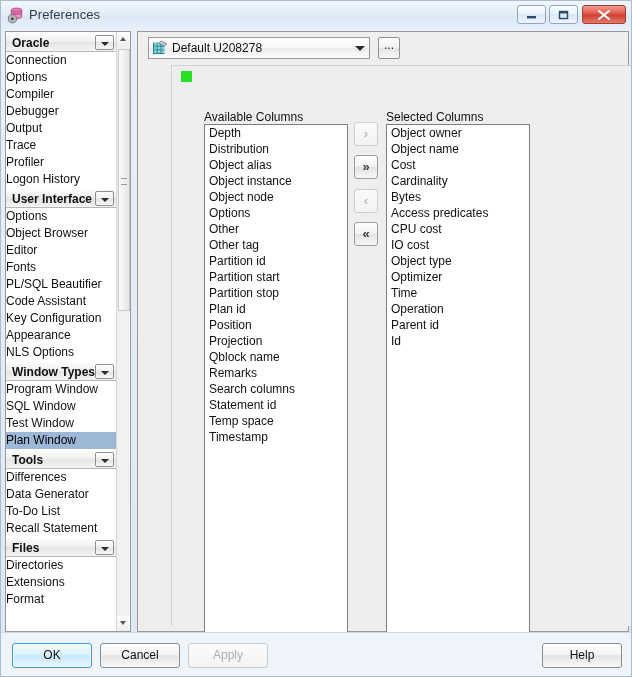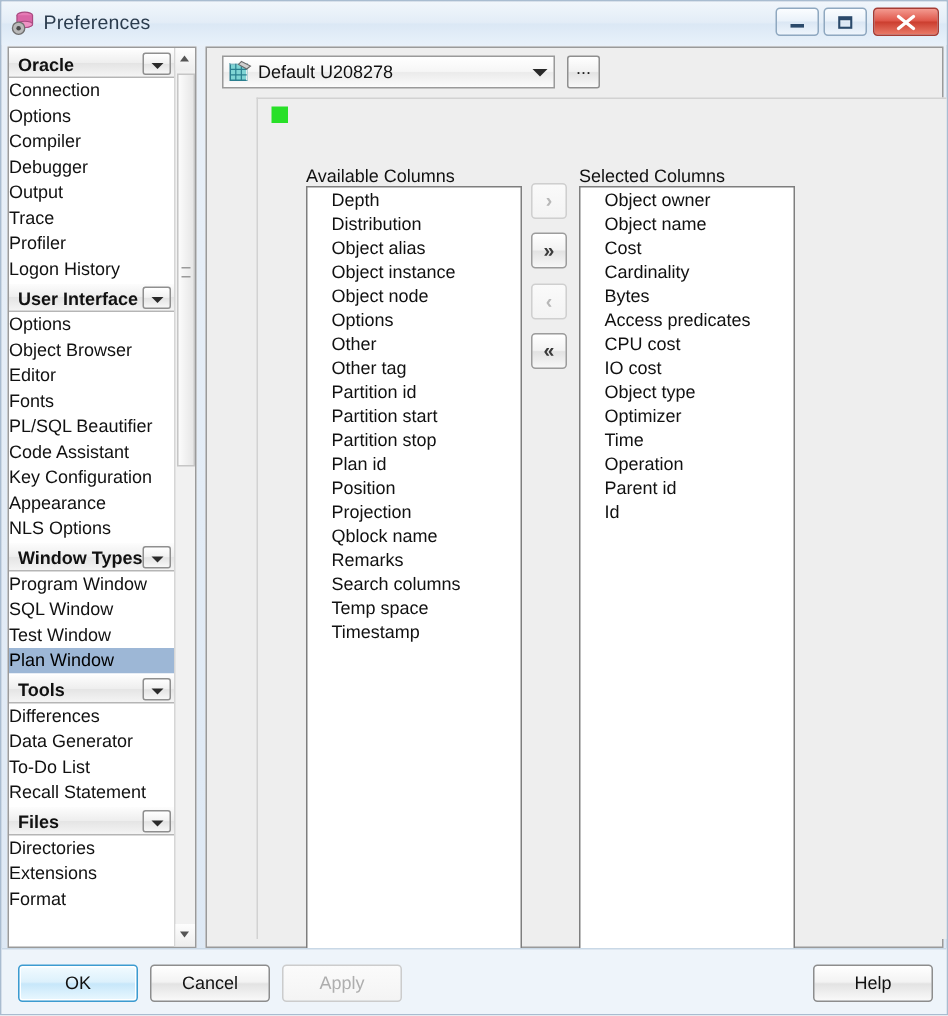--- a/index.html
+++ b/index.html
@@ -180,21 +180,21 @@
   }
   .listbox {
     position: absolute;
     background: #ffffff;
     border: 1px solid #7e7e7e;
     box-sizing: border-box;
     overflow: hidden;
   }
   .listbox .row {
     height: 16px; line-height: 16px;
-    padding-left: 16px;
+    padding-left: 4px;
     font-size: 12px; color: #111;
     white-space: nowrap;
   }
   #avail-label { left: 32px; top: 44px; }
   #avail-box   { left: 32px; top: 58px; width: 144px; height: 518px; }
   #sel-label   { left: 214px; top: 44px; }
   #sel-box     { left: 214px; top: 58px; width: 144px; height: 518px; }
   
   .xfer {
     position: absolute; left: 182px;
@@ -385,20 +385,21 @@
           <div class="row">Other tag</div>
           <div class="row">Partition id</div>
           <div class="row">Partition start</div>
           <div class="row">Partition stop</div>
           <div class="row">Plan id</div>
           <div class="row">Position</div>
           <div class="row">Projection</div>
           <div class="row">Qblock name</div>
           <div class="row">Remarks</div>
           <div class="row">Search columns</div>
+          <div class="row">Statement id</div>
           <div class="row">Temp space</div>
           <div class="row">Timestamp</div>
         </div>
 
       <div class="list-label" id="sel-label">Selected Columns</div>
       <div class="listbox" id="sel-box">
           <div class="row">Object owner</div>
           <div class="row">Object name</div>
           <div class="row">Cost</div>
           <div class="row">Cardinality</div>

